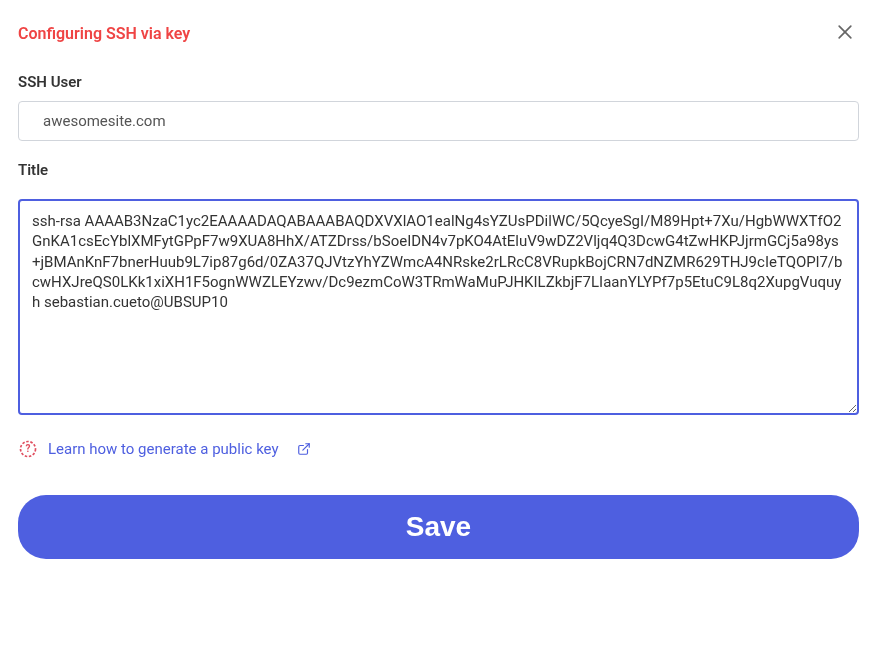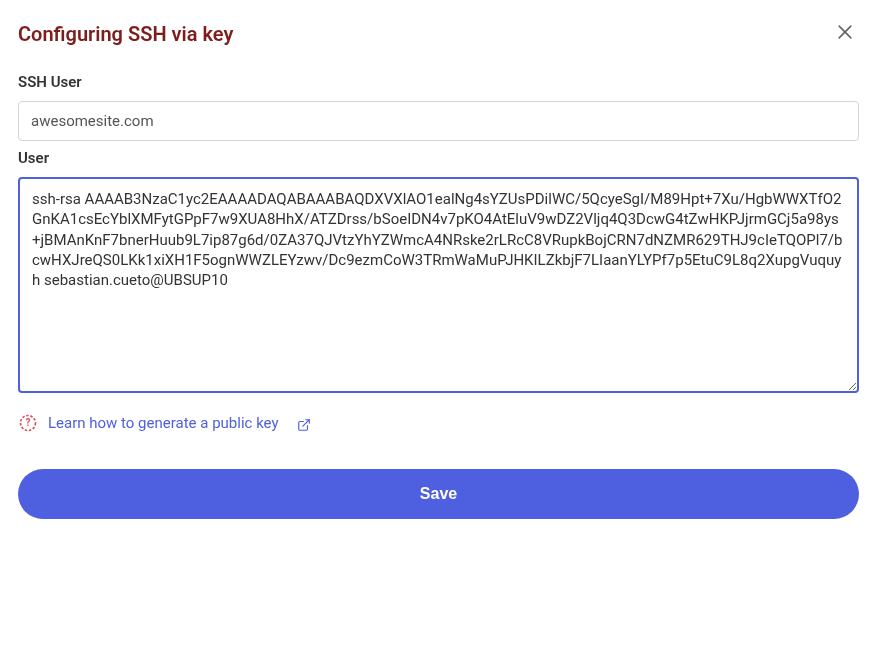--- a/index.html
+++ b/index.html
@@ -10,46 +10,46 @@
       color: #333;
       width: 877px;
     }
     .header {
       display: flex;
       justify-content: space-between;
       align-items: center;
       margin-bottom: 24px;
     }
     .title {
-      font-size: 20px;
+      font-size: 16px;
       font-weight: 600;
-      color: #7f1d1d;
+      color: #ef4444;
       text-align: center;
     }
     .close-btn {
       background: none;
       border: none;
       cursor: pointer;
       padding: 4px;
       display: flex;
       align-items: center;
       justify-content: center;
     }
     .close-btn svg { width: 20px; height: 20px; }
-    .form-group { margin-bottom: 8px; }
+    .form-group { margin-bottom: 20px; }
     .label {
       display: block;
       font-size: 15px;
       font-weight: 600;
       color: #333;
       margin-bottom: 10px;
     }
     .input-text {
       width: 100%;
-      padding: 10px 12px;
+      padding: 10px 24px;
       font-size: 15px;
       border: 1px solid #d1d5db;
       border-radius: 4px;
       color: #555;
       font-family: inherit;
     }
     .textarea {
       width: 100%;
       height: 216px;
       padding: 10px 12px;
@@ -74,33 +74,33 @@
       height: 20px;
       display: flex;
       align-items: center;
       justify-content: center;
     }
     .help-link {
       color: #4e5fe0;
       font-size: 15px;
       text-decoration: none;
       display: flex;
-      align-items: flex-end;
+      align-items: center;
       gap: 18px;
       cursor: pointer;
     }
     .external-icon { display: inline-flex; }
     .save-btn {
       width: 100%;
       padding: 16px;
       background: #4e5fe0;
       color: #fff;
       border: none;
       border-radius: 28px;
-      font-size: 16px;
+      font-size: 28px;
       font-weight: 600;
       cursor: pointer;
     }
   </style>
 </head>
 <body>
 
 
 
 <div class="header">
@@ -114,21 +114,21 @@
     </span>
   </button>
 </div>
 
 <div class="form-group">
   <label class="label">SSH User</label>
   <input type="text" class="input-text" value="awesomesite.com" style="">
 </div>
 
 <div class="form-group">
-  <label class="label">User</label>
+  <label class="label">Title</label>
 </div>
 
 <div class="form-group">
   <textarea class="textarea" spellcheck="true" style="">ssh-rsa AAAAB3NzaC1yc2EAAAADAQABAAABAQDXVXlAO1ealNg4sYZUsPDilWC/5QcyeSgI/M89Hpt+7Xu/HgbWWXTfO2GnKA1csEcYblXMFytGPpF7w9XUA8HhX/ATZDrss/bSoeIDN4v7pKO4AtEluV9wDZ2Vljq4Q3DcwG4tZwHKPJjrmGCj5a98ys+jBMAnKnF7bnerHuub9L7ip87g6d/0ZA37QJVtzYhYZWmcA4NRske2rLRcC8VRupkBojCRN7dNZMR629THJ9cIeTQOPl7/bcwHXJreQS0LKk1xiXH1F5ognWWZLEYzwv/Dc9ezmCoW3TRmWaMuPJHKILZkbjF7LIaanYLYPf7p5EtuC9L8q2XupgVuquyh sebastian.cueto@UBSUP10</textarea>
 </div>
 
 <div class="help-row">
   <span class="help-icon">
     <svg width="20" height="20" viewBox="0 0 24 24" fill="none">
       <circle cx="12" cy="12" r="9" stroke="#e04e5f" stroke-width="2" stroke-dasharray="3 2"></circle>

